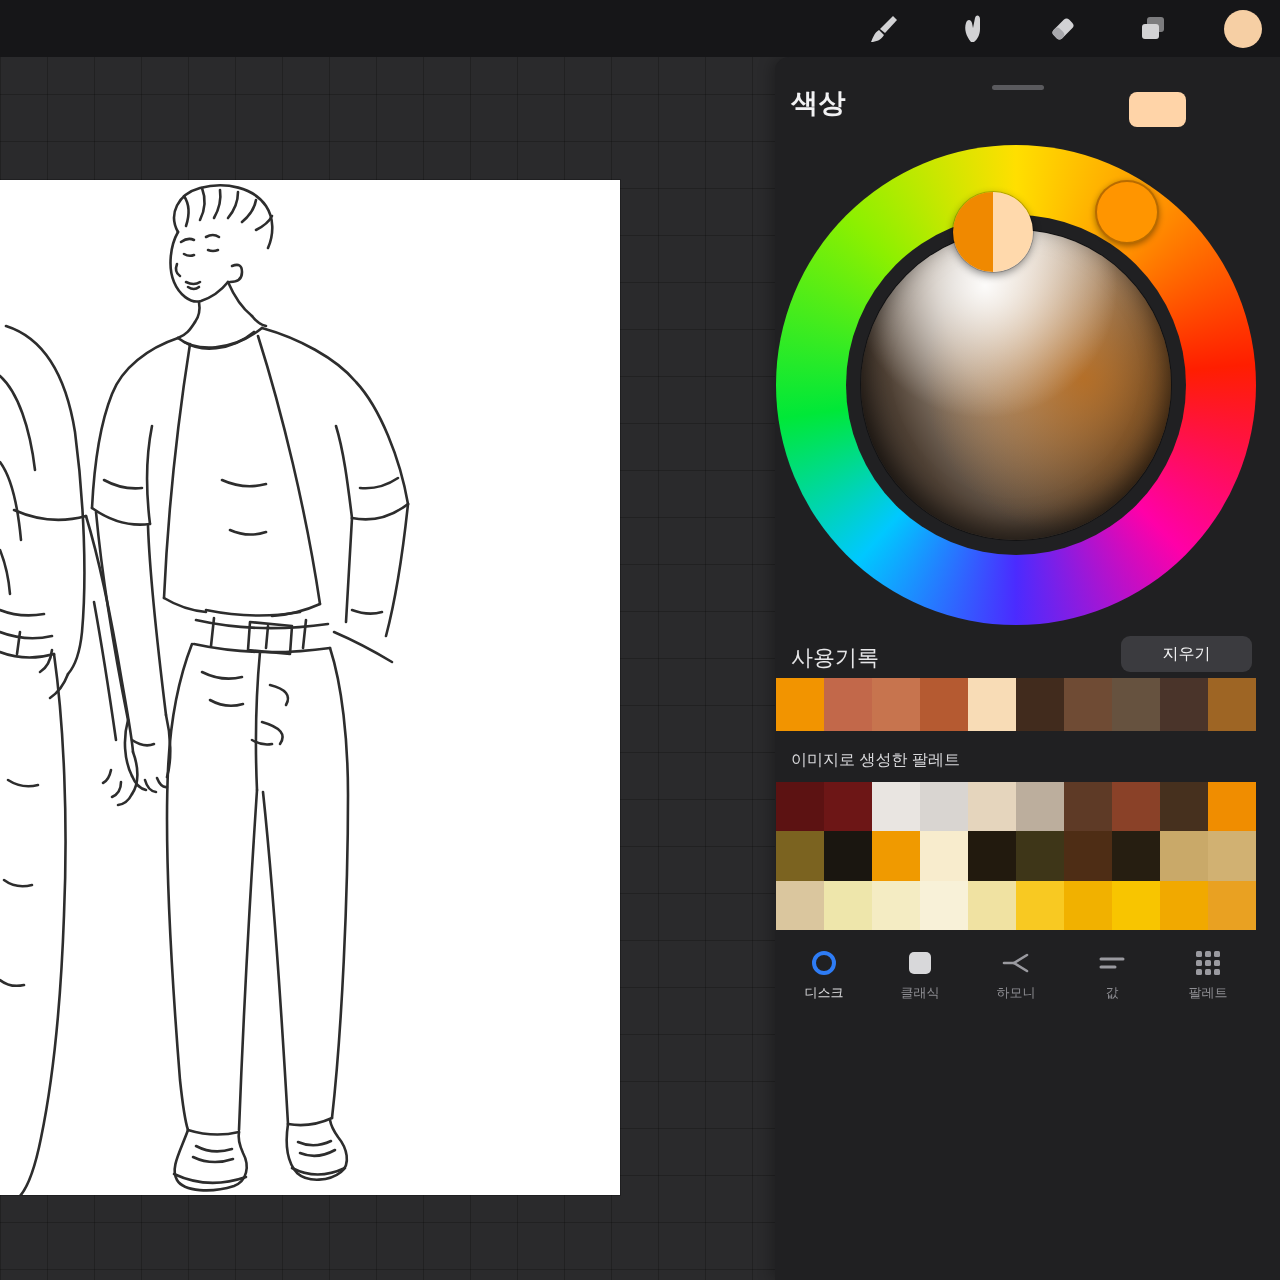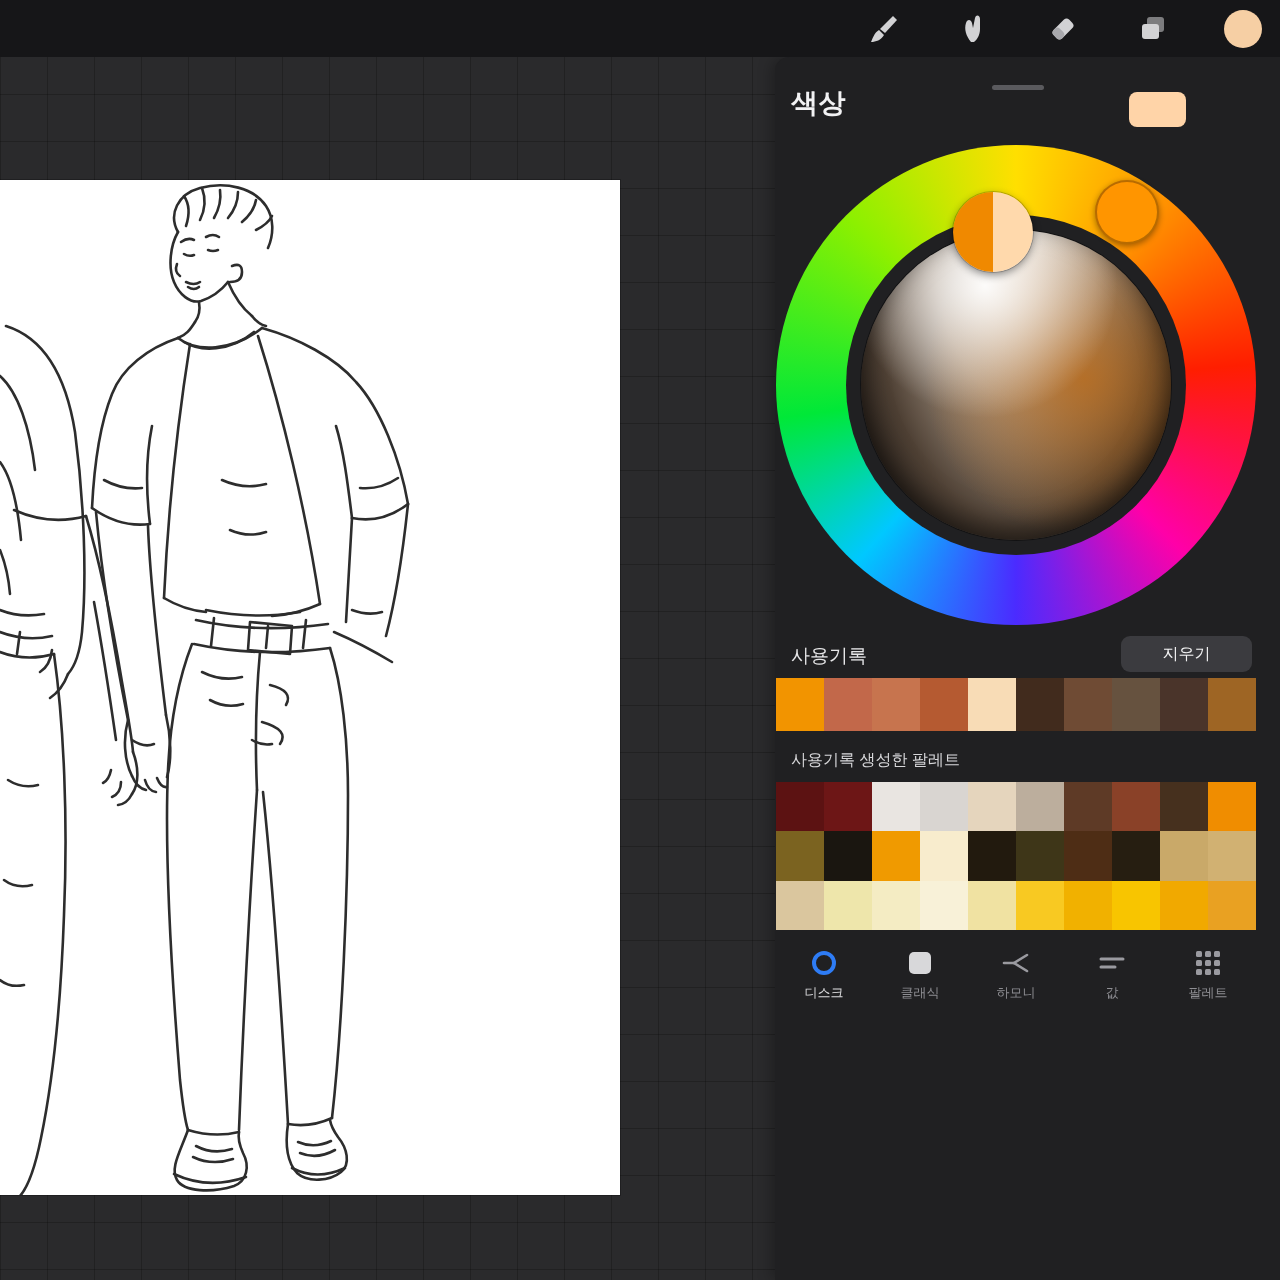--- a/index.html
+++ b/index.html
@@ -53,21 +53,21 @@
       radial-gradient(ellipse at 50% 0%, #e8e0d6 0%, #a89888 38%, #4e4034 68%, #0a0706 100%);
     box-shadow: inset 0 -10px 26px rgba(0,0,0,.55), 0 0 0 1px rgba(0,0,0,.45);
   }
   .ring-selector { position:absolute; left:319px; top:35px; width:64px; height:64px; border-radius:50%;
     border:2px solid rgba(0,0,0,.28); box-shadow:0 2px 6px rgba(0,0,0,.4); }
   .disc-selector { position:absolute; left:177px; top:47px; width:80px; height:80px; border-radius:50%;
     overflow:hidden; display:flex; box-shadow:0 3px 9px rgba(0,0,0,.45), 0 0 0 1px rgba(0,0,0,.2); }
   .disc-selector .half { width:50%; height:100%; }
 
   .sec-label { position:absolute; left:16px; color:#e6e6e8; }
-  .history-label { top:586px; font-size:19px; }
+  .history-label { top:586px; font-size:22px; }
   .palette-label { top:693px; font-size:16px; color:#d7d7da; }
   .clear-btn { position:absolute; left:346px; top:579px; width:131px; height:36px; background:#3b3b3f;
     border:none; border-radius:9px; color:#f2f2f3; font-size:16px; font-family:inherit; display:flex; align-items:center; justify-content:center; }
 
   .history-strip { position:absolute; left:1px; top:621px; width:480px; height:53px; display:flex; }
   .history-strip .sw { flex:1; height:100%; }
 
   .palette-grid { position:absolute; left:1px; top:725px; width:480px; height:148px;
     display:grid; grid-template-columns:repeat(10,1fr); grid-template-rows:repeat(3,1fr); }
 
@@ -257,21 +257,21 @@
       <div class="sw" style="background: rgb(199, 116, 78);"></div>
       <div class="sw" style="background: rgb(181, 90, 49);"></div>
       <div class="sw" style="background: rgb(248, 220, 182);"></div>
       <div class="sw" style="background: rgb(65, 43, 29);"></div>
       <div class="sw" style="background: rgb(111, 75, 52);"></div>
       <div class="sw" style="background: rgb(102, 82, 63);"></div>
       <div class="sw" style="background: rgb(74, 52, 42);"></div>
       <div class="sw" style="background: rgb(158, 101, 36);"></div>
     </div>
 
-  <div class="sec-label palette-label">사용기록 생성한 팔레트</div>
+  <div class="sec-label palette-label">이미지로 생성한 팔레트</div>
   <div class="palette-grid">
       <div style="background: rgb(92, 18, 18);"></div>
       <div style="background: rgb(109, 22, 22);"></div>
       <div style="background: rgb(233, 229, 225);"></div>
       <div style="background: rgb(217, 213, 209);"></div>
       <div style="background: rgb(229, 213, 189);"></div>
       <div style="background: rgb(188, 174, 157);"></div>
       <div style="background: rgb(94, 58, 38);"></div>
       <div style="background: rgb(138, 65, 40);"></div>
       <div style="background: rgb(70, 48, 30);"></div>

